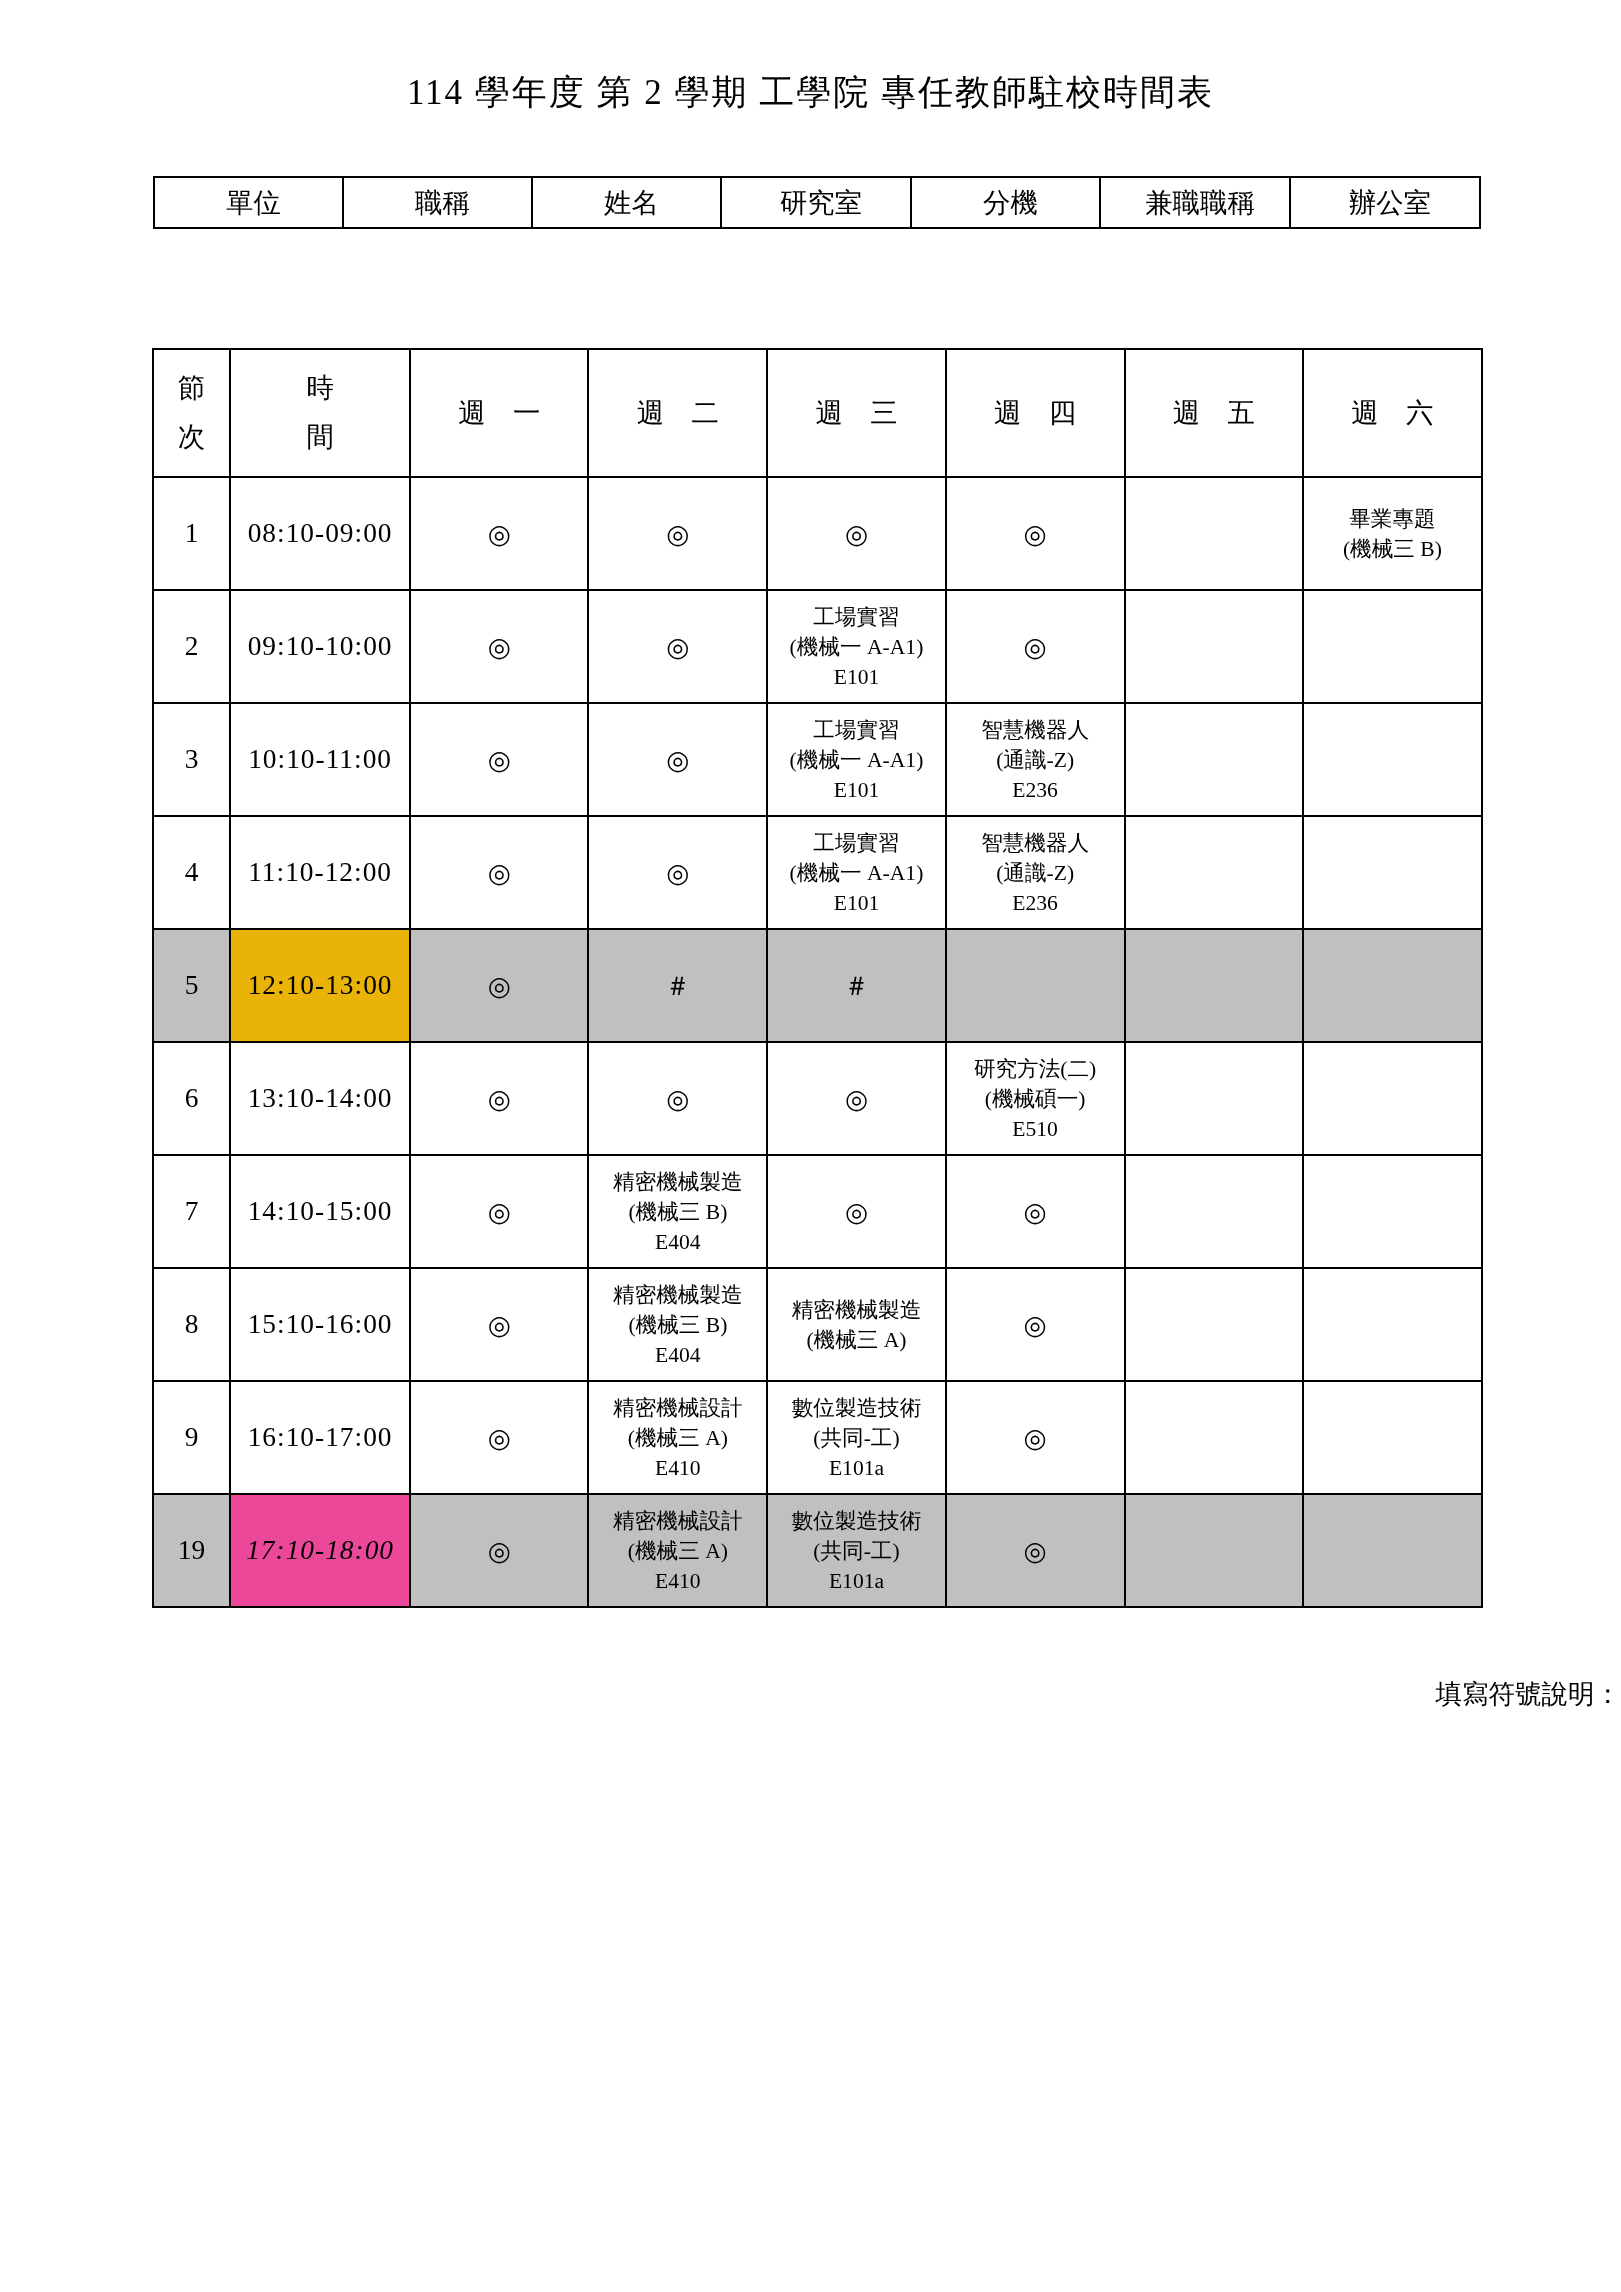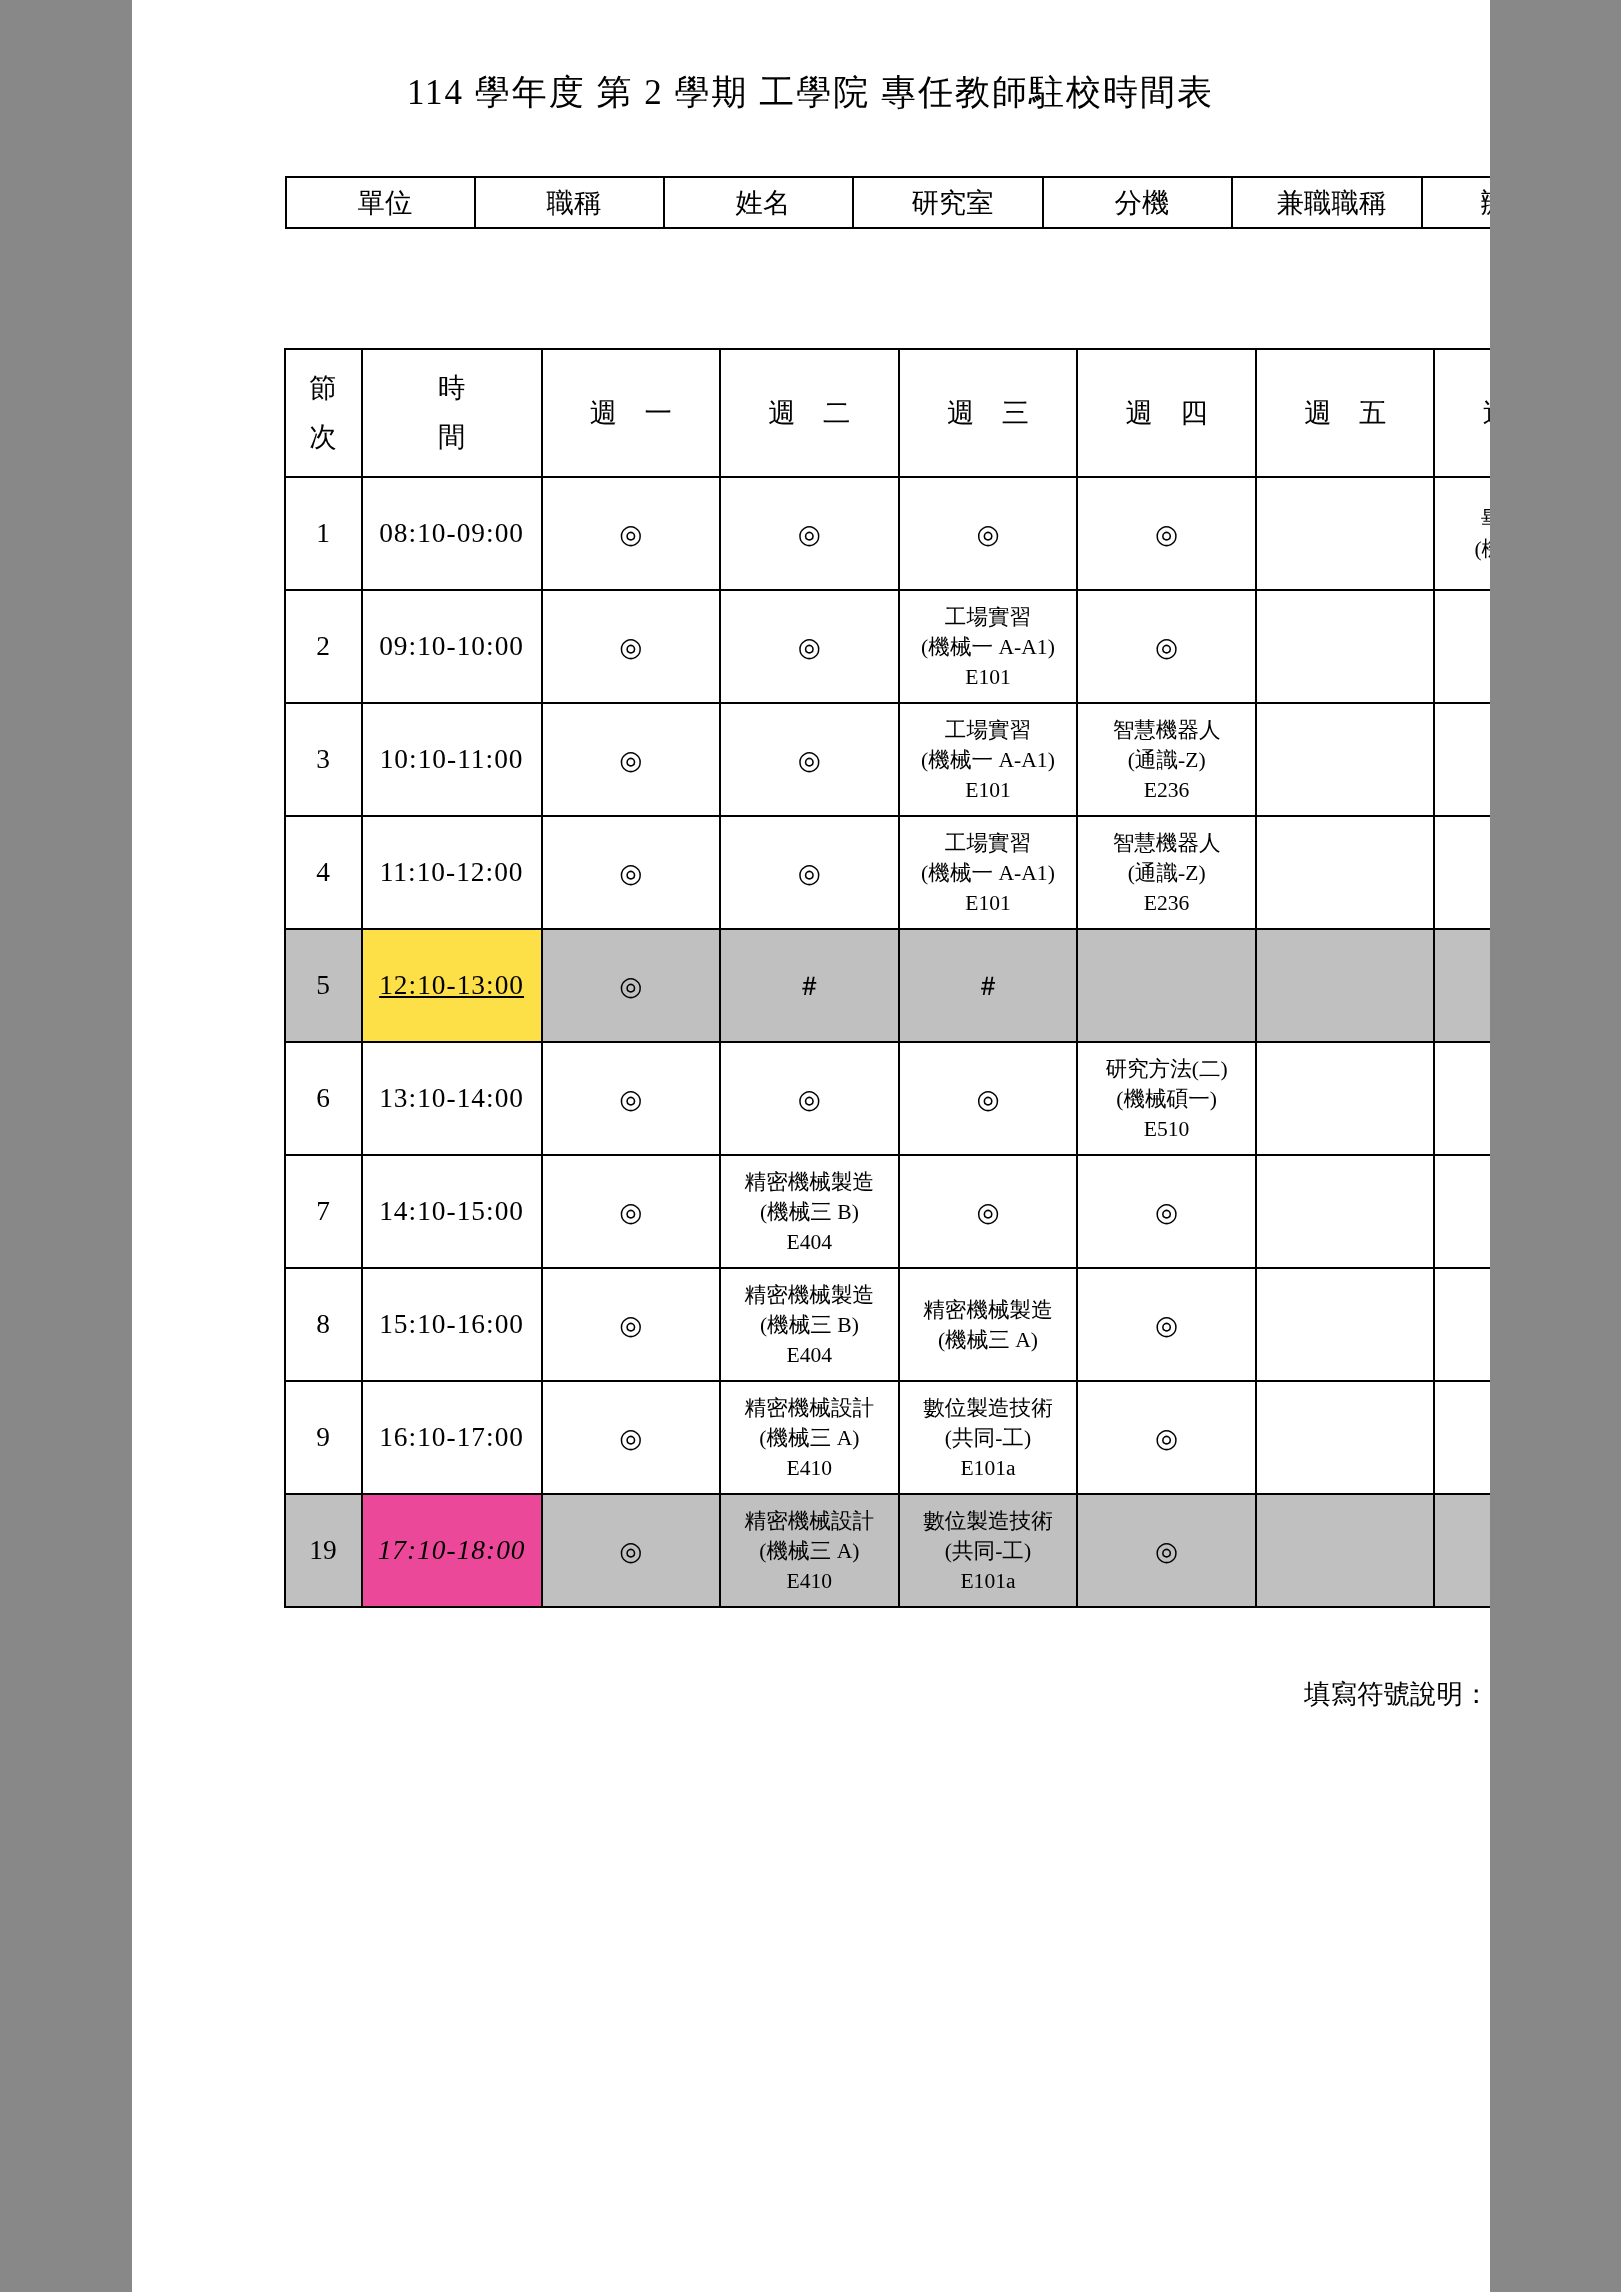--- a/index.html
+++ b/index.html
@@ -1,18 +1,18 @@
 <!DOCTYPE html>
 <html><head>
 <meta charset="utf-8">
 <style>
   html,body { margin:0; padding:0; background:#888; }
   .page {
     position:relative;
-    width:1358px; height:2293px;
+    width:1621px; height:2293px;
     background:#ffffff;
     color:#000;
     font-family:"Liberation Serif","DejaVu Serif",serif;
     margin:0 auto;
     overflow:hidden;
   }
   .title {
     position:absolute; top:69px; left:0; width:100%;
     text-align:center;
     font-size:35px; letter-spacing:2px;
@@ -160,21 +160,21 @@
 (機械一 A-A1)
 E101</td>
       <td class="c-day">智慧機器人
 (通識-Z)
 E236</td>
       <td class="c-day"></td>
       <td class="c-day"></td>
     </tr>
     <tr class="drow shaded">
       <td class="c-period" style="background: rgb(192, 192, 192);">5</td>
-      <td class="c-time" style="background: #fde047; text-decoration: underline;">12:10-13:00</td>
+      <td class="c-time" style="background: #eab308;">12:10-13:00</td>
       <td class="c-day sym" style="background: rgb(192, 192, 192);">◎</td>
       <td class="c-day sym" style="background: rgb(192, 192, 192);">＃</td>
       <td class="c-day sym" style="background: rgb(192, 192, 192);">＃</td>
       <td class="c-day" style="background: rgb(192, 192, 192);"></td>
       <td class="c-day" style="background: rgb(192, 192, 192);"></td>
       <td class="c-day" style="background: rgb(192, 192, 192);"></td>
     </tr>
     <tr class="drow">
       <td class="c-period">6</td>
       <td class="c-time">13:10-14:00</td>

